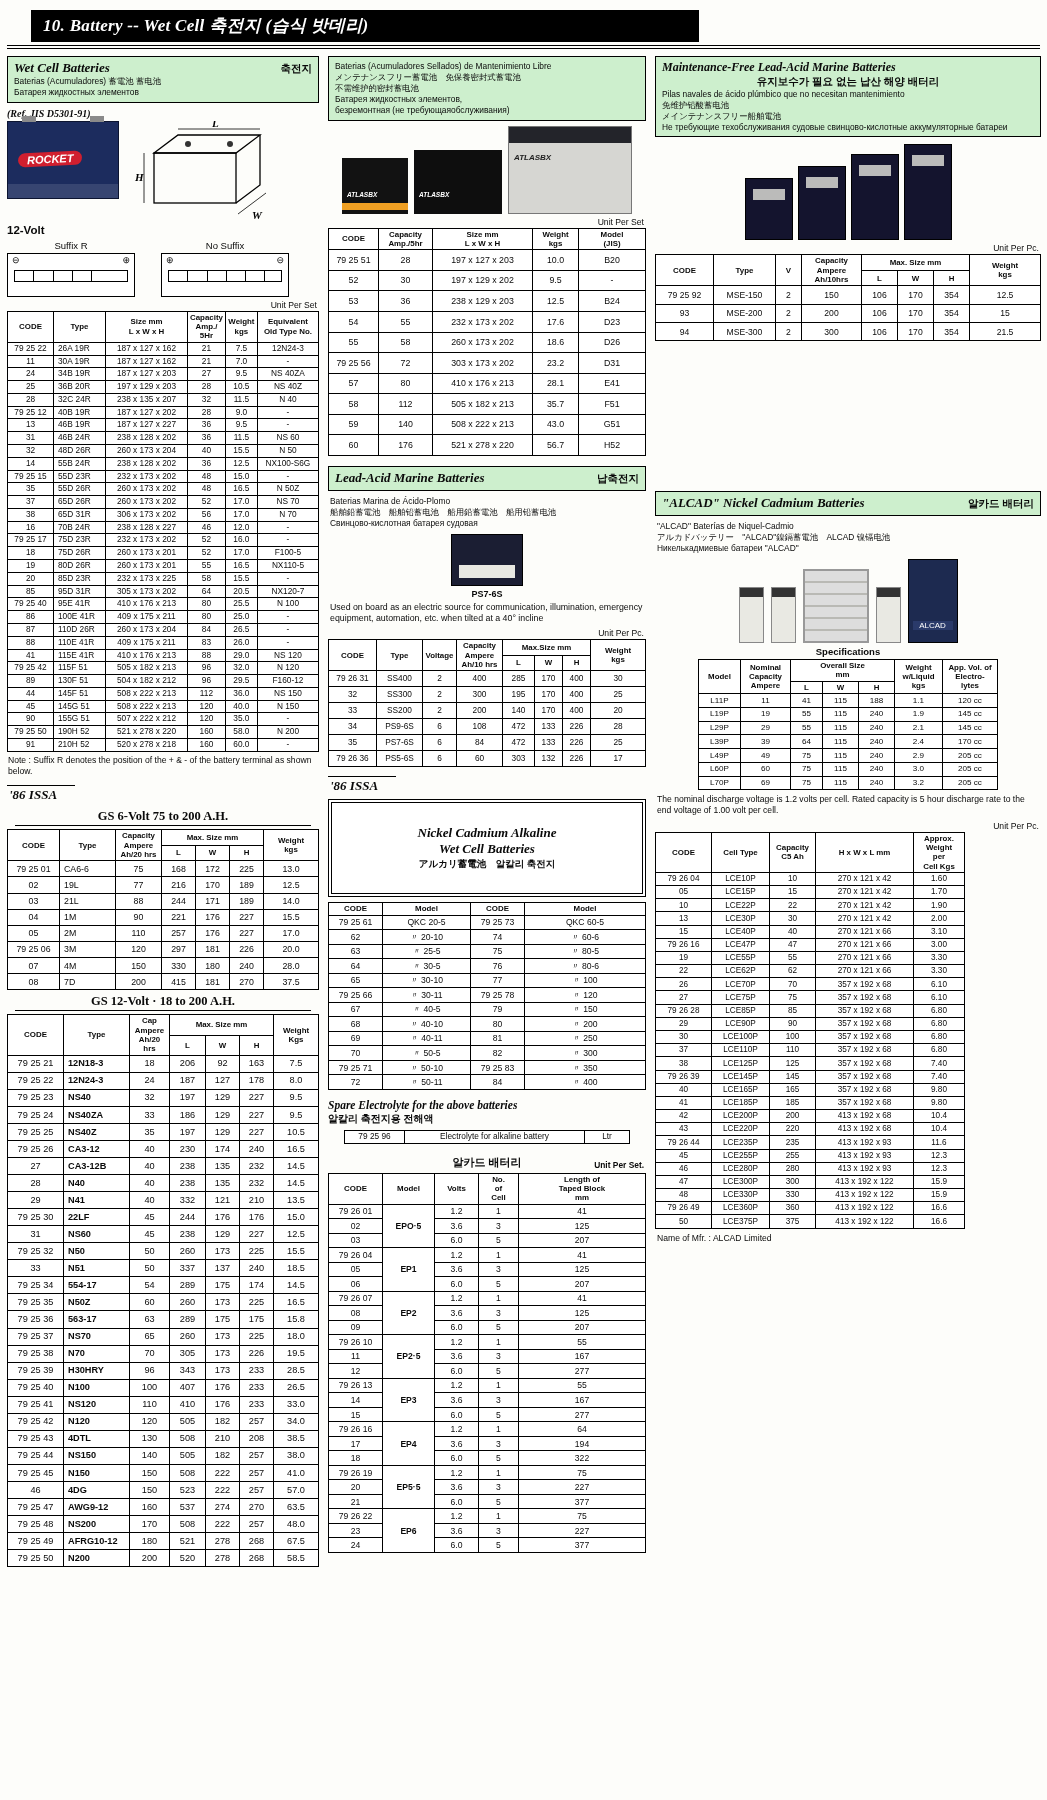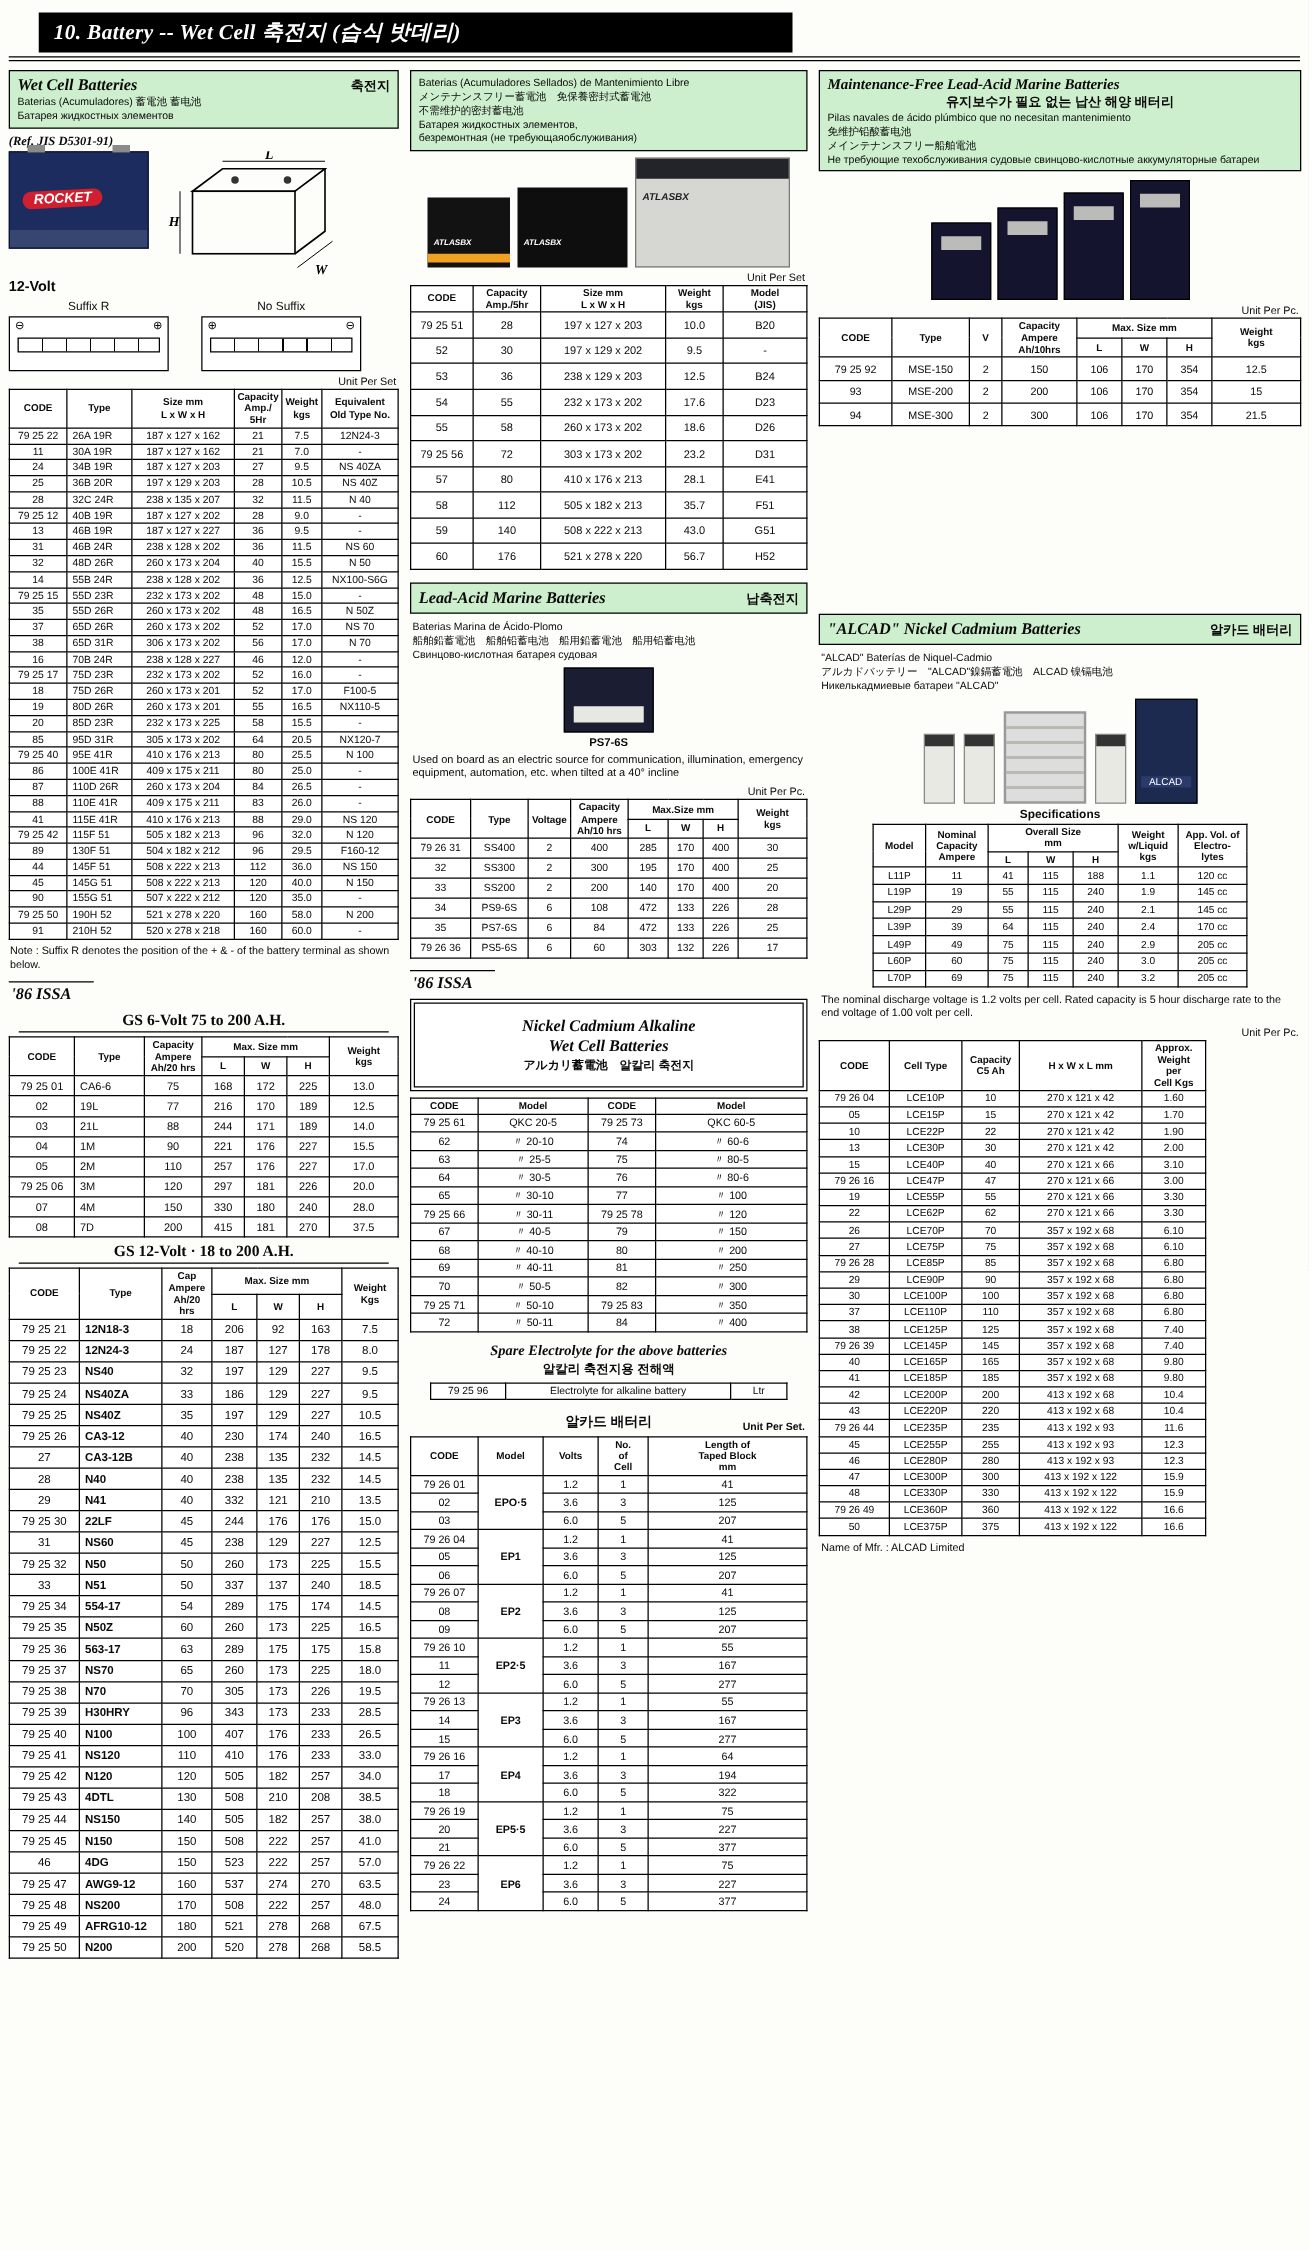--- a/index.html
+++ b/index.html
@@ -1,18 +1,18 @@
 <!DOCTYPE html>
 <html><head>
 <meta charset="utf-8">
 <style>
 *{margin:0;padding:0;box-sizing:border-box}
 body{width:1047px;background:#e8e8e4;font-family:"Liberation Sans",sans-serif;color:#0a0a0a}
 .page{width:1047px;min-height:1800px;background:#fdfdfa;padding:10px 7px;position:relative}
-.titlebar{background:#000;color:#fff;display:block;width:603px;margin-left:24px;padding:4px 16px 5px 12px;font-family:"Liberation Serif",serif;font-weight:bold;font-style:italic;font-size:17px;letter-spacing:.3px}
+.titlebar{background:#000;color:#fff;display:block;width:668px;margin-left:24px;padding:4px 16px 5px 12px;font-family:"Liberation Serif",serif;font-weight:bold;font-style:italic;font-size:17px;letter-spacing:.3px}
 .rule2{border-top:1.5px solid #000;border-bottom:1px solid #000;height:4px;margin:3px 0 7px}
 .cols{display:flex;gap:9px;align-items:flex-start}
 .col-left{width:312px;flex:none}
 .col-mid{width:318px;flex:none}
 .col-right{width:386px;flex:none}
 .gbox{background:#cdefcd;border:1.5px solid #000;padding:4px 6px;margin-bottom:5px}
 .trow{display:flex;justify-content:space-between;align-items:flex-end}
 .gt{font-family:"Liberation Serif",serif;font-weight:bold;font-style:italic;font-size:13px;line-height:1.15}
 .gk{font-weight:bold;font-size:10.5px;white-space:nowrap;padding-left:6px}
 .gs{font-size:8.4px;line-height:1.3}
@@ -76,24 +76,24 @@
 .msebat{width:48px;background:#14142e;border:1px solid #000;position:relative}
 .msebat::after{content:"";position:absolute;top:10px;left:7px;right:7px;height:11px;background:#d8d8d2;opacity:.85}
 .mse1{height:62px}.mse2{height:74px}.mse3{height:86px}.mse4{height:96px}
 .alcadrow{display:flex;gap:7px;align-items:flex-end;justify-content:center;margin:5px 0 2px}
 .cellsm{width:25px;height:56px;background:#e9e9e3;border:1px solid #888;position:relative}
 .cellsm::before{content:"";position:absolute;top:0;left:0;right:0;height:9px;background:#333}
 .rack{width:66px;height:74px;border:2px solid #999;background:repeating-linear-gradient(0deg,#ddd 0 10px,#b9b9b4 10px 12px)}
 .alcadbat{width:50px;height:84px;background:#1d2a50;border:1px solid #000;position:relative}
 .atxt2{position:absolute;bottom:12px;left:4px;right:4px;color:#fff;background:#2a3a6a;font-size:8px;font-weight:normal;text-align:center}
 .speclabel{text-align:center;font-size:9.5px;font-weight:bold;margin:3px 0 2px}
-.wbox{border:4px double #000;background:#fff;text-align:center;padding:10px 4px;margin:3px 0 5px}
+.wbox{border:4px double #000;background:#fff;text-align:center;padding:22px 4px;margin:3px 0 5px}
 .wt1{font-family:"Liberation Serif",serif;font-weight:bold;font-style:italic;font-size:13px;line-height:1.2}
 .wt3{font-weight:bold;font-size:9.5px;margin-top:2px}
-.sparehead{text-align:center;margin:9px 0 4px}
+.sparehead{margin:9px 0 4px}
 .sp1{font-family:"Liberation Serif",serif;font-weight:bold;font-style:italic;font-size:11.5px}
 .sp2{font-weight:bold;font-size:10px;margin-top:1px}
 .secrow{position:relative;margin:8px 0 3px;text-align:center}
 .sect{font-weight:bold;font-size:11px}
 .unit-abs{position:absolute;right:2px;bottom:0;font-size:8.4px;font-weight:bold}
 .desc{font-size:8.8px;line-height:1.35;margin:3px 2px 2px}
 .mfr{font-size:8.6px;margin:4px 2px}
 .specnote{font-size:8.6px;line-height:1.3;margin:4px 2px}
 .spacer{height:148px}
 </style>

